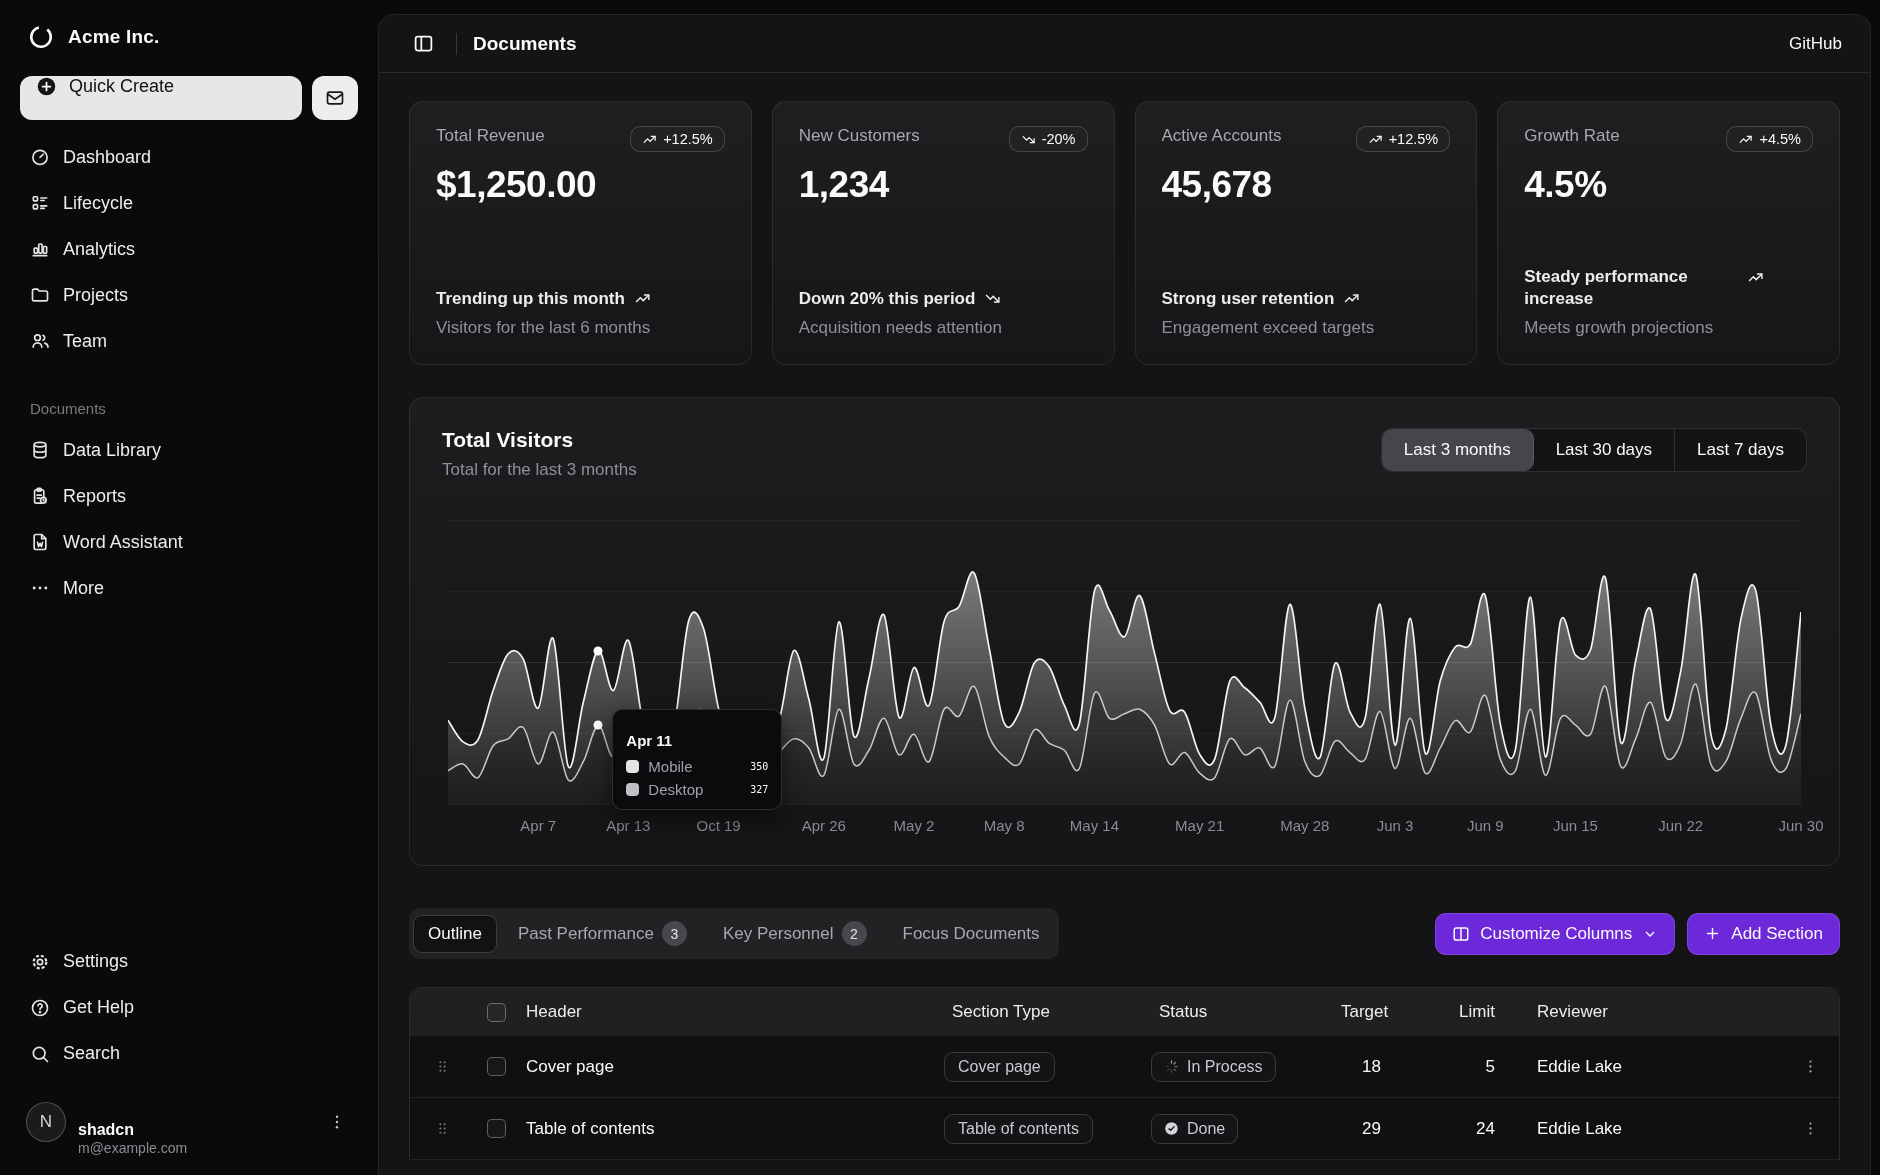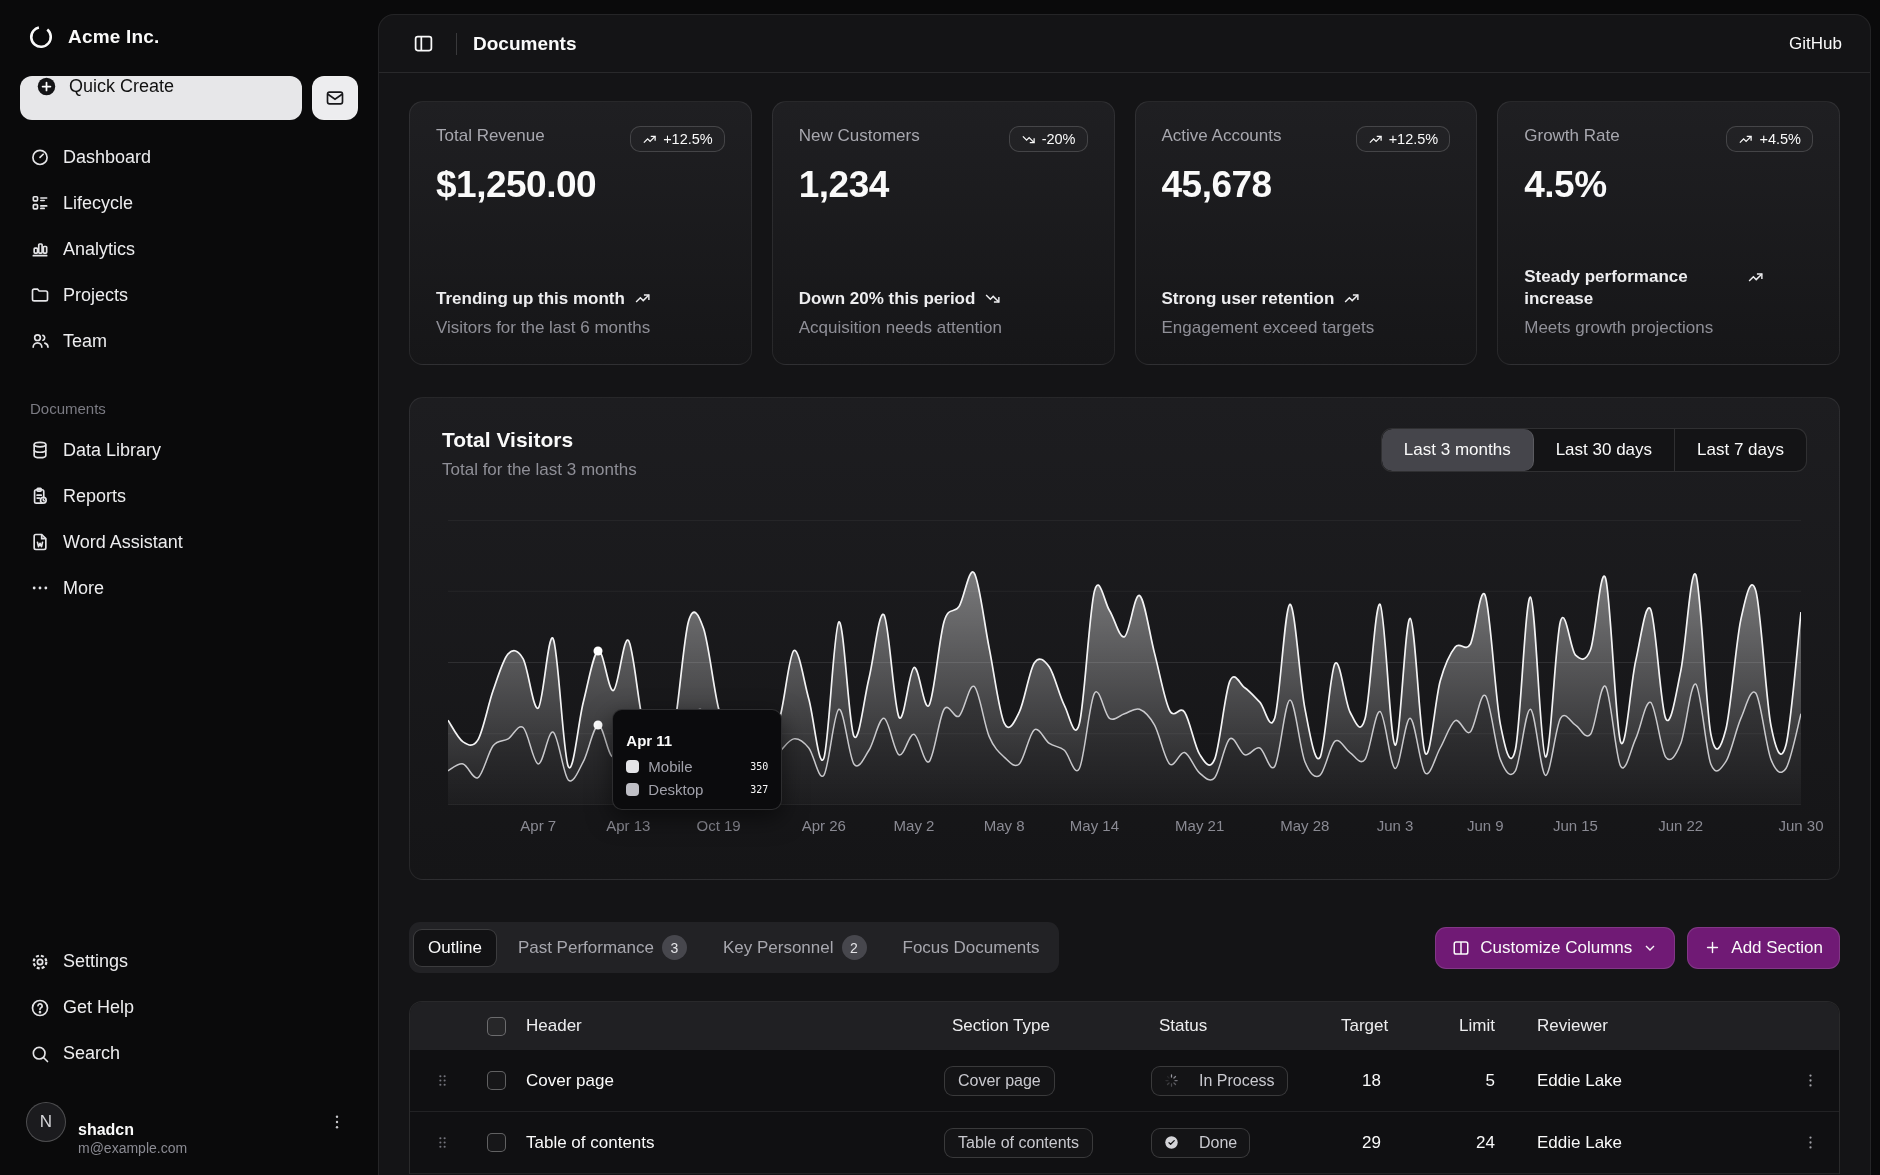--- a/index.html
+++ b/index.html
@@ -78,52 +78,52 @@
     transform:translate(-50%,-50%); }
   .chart-tooltip { position:absolute; width:170px; background:#0b0b0d;
     border:1px solid rgba(255,255,255,.14); border-radius:10px; padding:11px 13px;
     box-shadow:0 8px 24px rgba(0,0,0,.5); z-index:3; }
   .tt-title { font-size:15px; font-weight:600; margin-bottom:9px;margin-top:11px; }
   .tt-row { display:flex; align-items:center; gap:9px; margin-top:6px; }
   .tt-swatch { width:13px; height:13px; border-radius:4px; }
   .tt-label { font-size:15px; color:#a1a1aa; }
   .tt-val { margin-left:auto; font-size:10px; color:#fafafa;
     font-family:"DejaVu Sans Mono", monospace; }
-  .ticks { position:relative; margin:12px 38px 14px; height:22px; }
+  .ticks { position:relative; margin:12px 38px 0; height:22px; }
   .tick { position:absolute; transform:translateX(-50%); font-size:15px; color:#8a8a93; white-space:nowrap; }
 
   
   .actions-row { display:flex; align-items:center; justify-content:space-between; margin-top:42px; }
   .tab-list { display:flex; align-items:center; gap:6px; background:#222225; border-radius:11px; padding:4px; }
   .tab { display:flex; align-items:center; gap:8px; border:1px solid transparent; background:transparent;
     color:#a7a7ae; font-family:inherit; font-size:17px; padding:8px 14px; border-radius:9px; cursor:pointer; }
   .tab.active { background:#121214; border-color:rgba(255,255,255,.18); color:#fafafa; }
   .tab-badge { background:#47474d; color:#e4e4e7; border-radius:999px; min-width:25px; height:25px;
     display:flex; align-items:center; justify-content:center; font-size:14px; padding:0 6px; }
   .action-btns { display:flex; gap:12px; }
-  .ghost-btn { display:flex; align-items:center; gap:10px; background:#701a75;
+  .ghost-btn { display:flex; align-items:center; gap:10px; background:#6d28d9;
     border:1px solid rgba(255,255,255,.13); color:#fafafa; border-radius:11px; font-family:inherit;
     font-size:17px; padding:10px 16px; cursor:pointer; }
 
   
   .table { margin-top:28px; border:1px solid rgba(255,255,255,.09); border-bottom:none;
     border-radius:13px 13px 0 0; overflow:hidden; }
   .tr { display:grid; grid-template-columns:64px 44px 1fr 207px 190px 66px 114px 260px 58px;
     align-items:center; }
   .thead { background:#202023; height:48px; font-size:17px; color:#ededef; }
   .row { height:62px; background:#101012; border-bottom:1px solid rgba(255,255,255,.08); font-size:17px; }
   .cell-right { text-align:right; padding-right:26px; font-variant-numeric:tabular-nums; }
   .cell-pad { padding-left:8px; }
   .reviewer-cell { padding-left:16px; }
   .checkbox { width:19px; height:19px; border:1.5px solid rgba(255,255,255,.32); border-radius:5px;
     background:rgba(255,255,255,.03); margin:0 auto; cursor:pointer; }
   .grip { display:flex; justify-content:center; color:#74747c; cursor:grab; }
   .type-badge { display:inline-flex; align-items:center; border:1px solid rgba(255,255,255,.16);
     border-radius:9px; padding:5px 13px; font-size:16px; color:#c9c9cf; background:rgba(255,255,255,.02); }
-  .status-badge { display:inline-flex; align-items:center; gap:20px; border:1px solid rgba(255,255,255,.16);
+  .status-badge { display:inline-flex; align-items:center; gap:8px; border:1px solid rgba(255,255,255,.16);
     border-radius:9px; padding:5px 12px; font-size:16px; color:#c9c9cf; background:rgba(255,255,255,.02); }
   .row-menu { background:none; border:none; color:#9f9fa5; cursor:pointer; padding:8px; margin:0 auto; display:block; }
 </style>
 </head>
 <body>
 
 <aside class="sidebar">
   <div class="brand-row">
     <span>
       <svg width="26" height="26" viewBox="0 0 24 24" fill="none" stroke="#fafafa" stroke-width="2.4">

